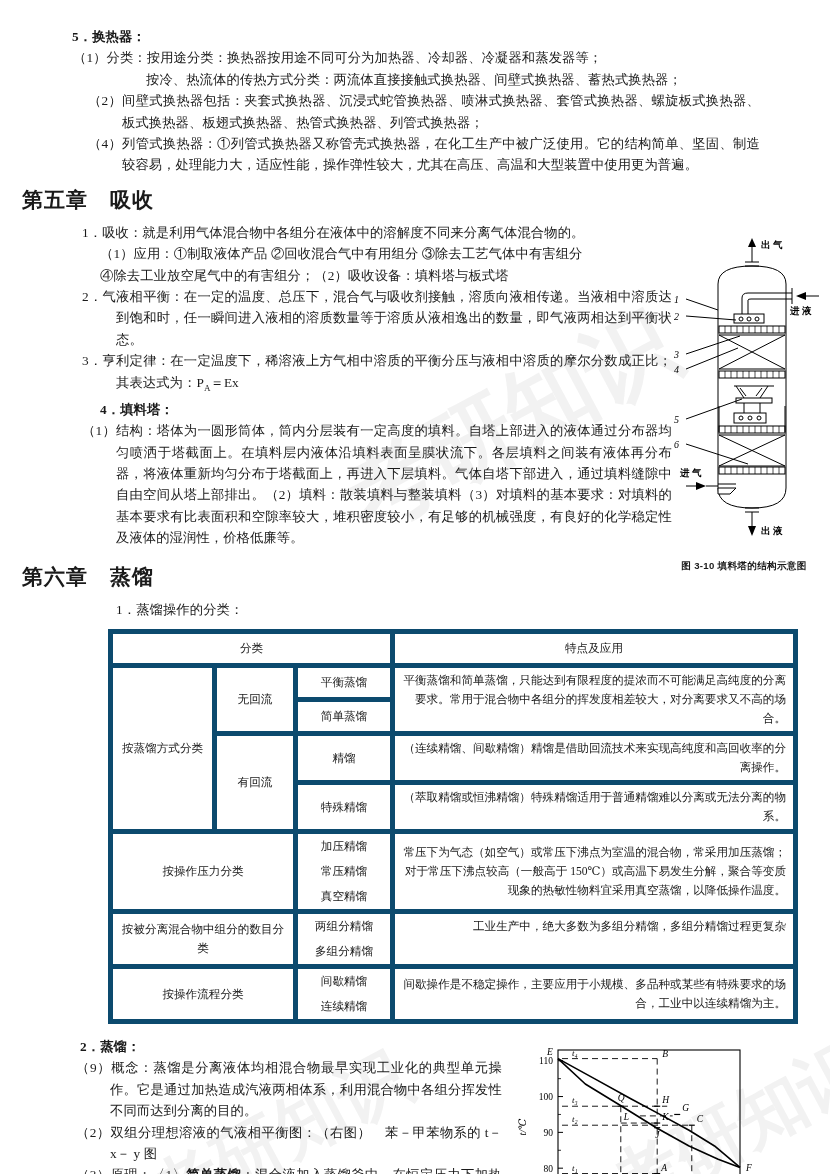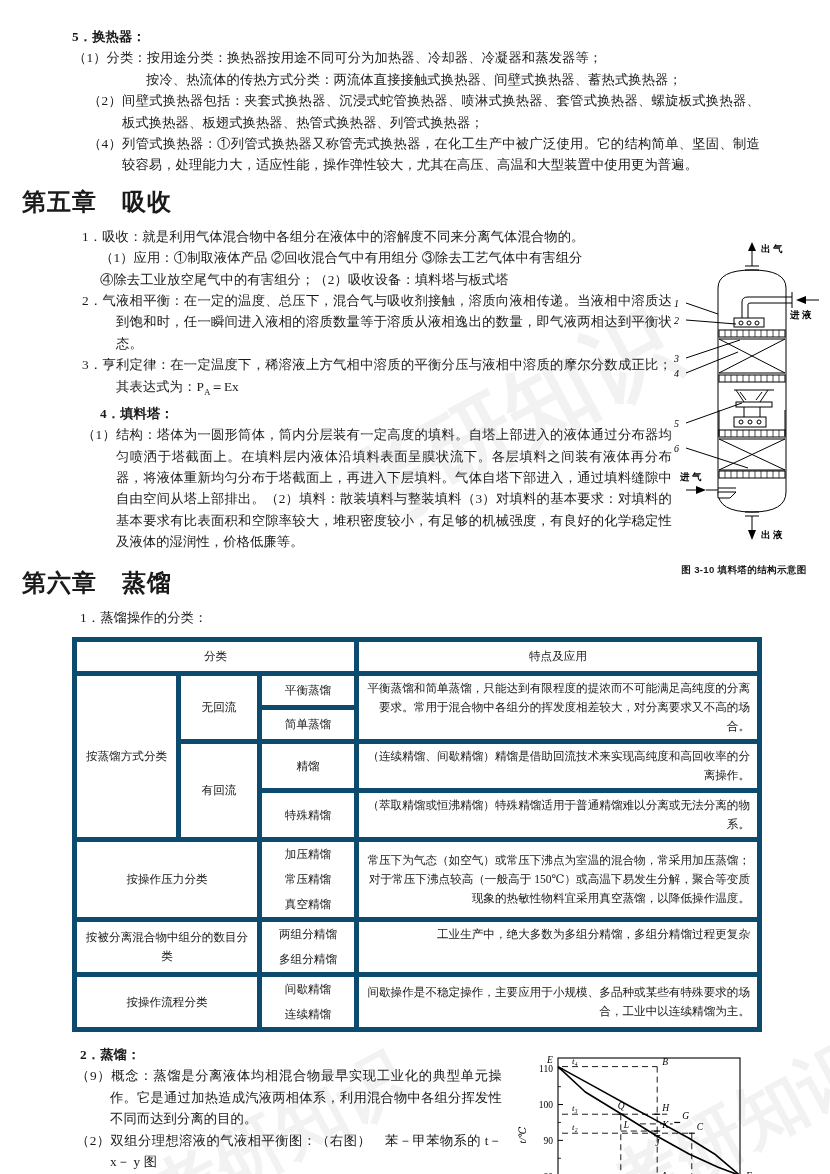--- a/index.html
+++ b/index.html
@@ -30,30 +30,30 @@
   
   .para {
     font-size:13.3px; line-height:21.4px;
     letter-spacing:.1px; text-align:justify;
   }
   .b { font-weight:bold; }
   .hang2 { padding-left:34px; text-indent:-34px; }
 
   
   .chapter {
-    font-size:24px; font-weight:bold; letter-spacing:1px;
+    font-size:21px; font-weight:bold; letter-spacing:1px;
     margin:10px 0 8px 22px;
     font-family:"Liberation Serif","DejaVu Serif",serif;
   }
 
   
   .topblock { padding:26px 70px 0 72px; }
   .ch5wrap { position:relative; padding:0 0 0 72px; }
   .ch5text { width:600px; }
-  .ch6wrap { padding:0 68px 0 72px; }
+  .ch6wrap { padding:0 68px 0 108px; }
 
   
   .tower-fig {
     position:absolute; right:-2px; top:14px; width:176px;
   }
   .tower-cap {
     font-size:9.6px; font-weight:bold; text-align:center;
     margin-top:2px; letter-spacing:.3px;
     font-family:"Liberation Sans","DejaVu Sans",sans-serif;
   }

